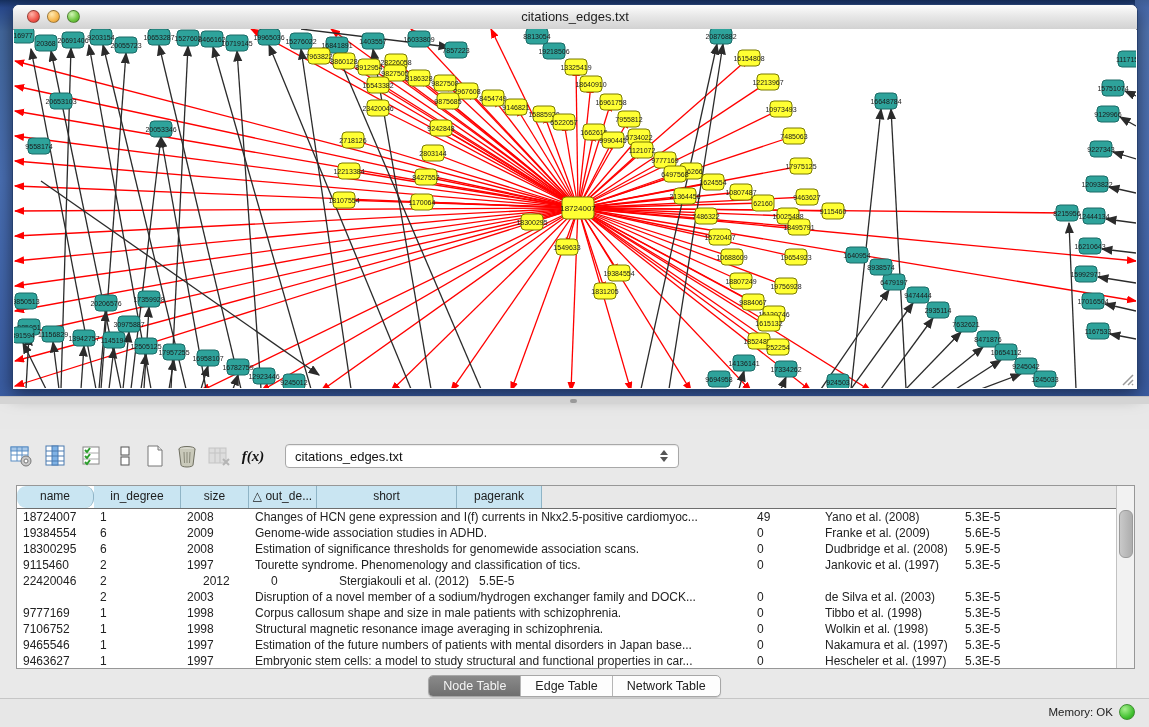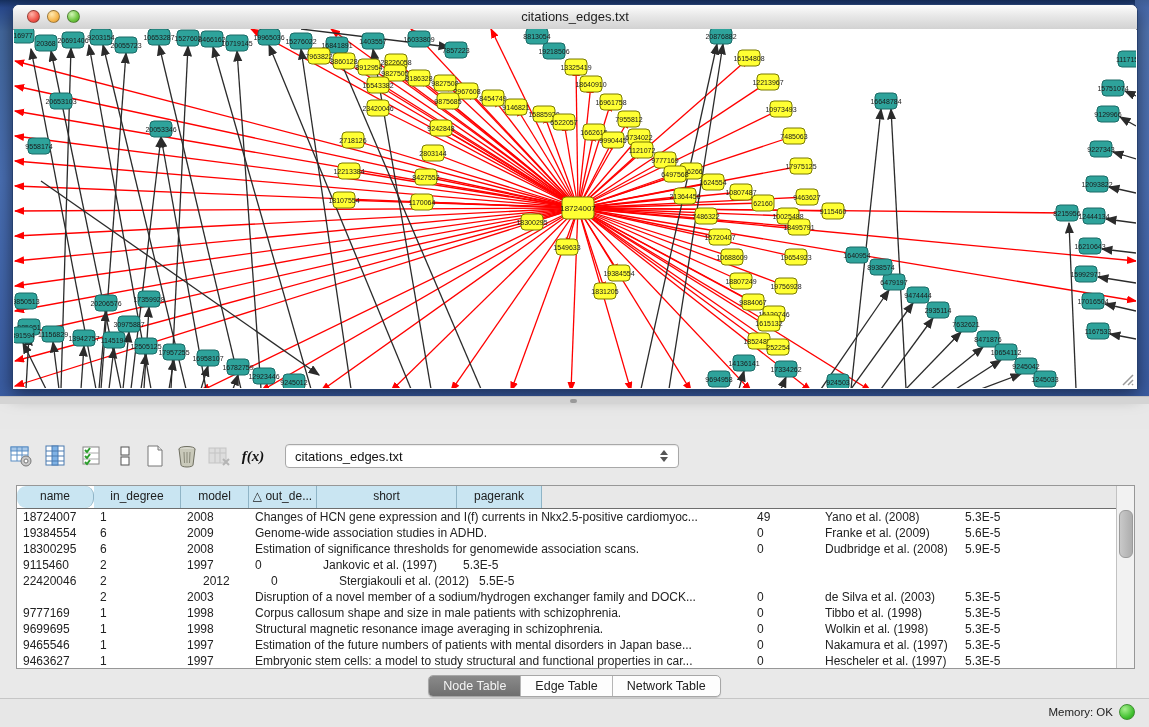--- a/index.html
+++ b/index.html
@@ -850,21 +850,21 @@
           <div class="arr-up"></div>
             <div class="arr-dn"></div>
         </div>
       </div>
     </div>
 
     <div class="tbl-wrap">
       <div class="tbl-header" id="tbl-header">
           <div class="th" style="width: 77px; border-radius: 9px;">name</div>
           <div class="th" style="width: 87px;">in_degree</div>
-          <div class="th" style="width: 68px;">model</div>
+          <div class="th" style="width: 68px;">size</div>
           <div class="th" style="width: 68px;">△ out_de...</div>
           <div class="th" style="width: 140px;">short</div>
           <div class="th" style="width: 85px;">pagerank</div>
           <div class="th filler" style="flex: 1 1 0%;"></div>
         </div>
       <div id="tbl-rows">
           <div class="tr">
             <div class="td" style="width: 77px;">18724007</div>
             <div class="td" style="width: 87px;">1</div>
             <div class="td" style="width: 68px;">2008</div>
@@ -888,20 +888,21 @@
             <div class="td" style="width: 68px;">2008</div>
             <div class="td" style="width: 502px;">Estimation of significance thresholds for genomewide association scans.</div>
             <div class="td" style="width: 68px;">0</div>
             <div class="td" style="width: 140px;">Dudbridge et al. (2008)</div>
             <div class="td" style="width: 85px;">5.9E-5</div>
           </div>
           <div class="tr">
             <div class="td" style="width: 77px;">9115460</div>
             <div class="td" style="width: 87px;">2</div>
             <div class="td" style="width: 68px;">1997</div>
+            <div class="td" style="width: 502px;">Tourette syndrome. Phenomenology and classification of tics.</div>
             <div class="td" style="width: 68px;">0</div>
             <div class="td" style="width: 140px;">Jankovic et al. (1997)</div>
             <div class="td" style="width: 85px;">5.3E-5</div>
           </div>
           <div class="tr">
             <div class="td" style="width: 77px;">22420046</div>
             <div class="td" style="width: 87px;">2</div>
             <div class="td" style="width: 68px; margin-left: 16px;">2012</div>
             <div class="td" style="width: 68px;">0</div>
             <div class="td" style="width: 140px;">Stergiakouli et al. (2012)</div>
@@ -919,21 +920,21 @@
           <div class="tr">
             <div class="td" style="width: 77px;">9777169</div>
             <div class="td" style="width: 87px;">1</div>
             <div class="td" style="width: 68px;">1998</div>
             <div class="td" style="width: 502px;">Corpus callosum shape and size in male patients with schizophrenia.</div>
             <div class="td" style="width: 68px;">0</div>
             <div class="td" style="width: 140px;">Tibbo et al. (1998)</div>
             <div class="td" style="width: 85px;">5.3E-5</div>
           </div>
           <div class="tr">
-            <div class="td" style="width: 77px;">9699695</div>
+            <div class="td" style="width: 77px;">7106752</div>
             <div class="td" style="width: 87px;">1</div>
             <div class="td" style="width: 68px;">1998</div>
             <div class="td" style="width: 502px;">Structural magnetic resonance image averaging in schizophrenia.</div>
             <div class="td" style="width: 68px;">0</div>
             <div class="td" style="width: 140px;">Wolkin et al. (1998)</div>
             <div class="td" style="width: 85px;">5.3E-5</div>
           </div>
           <div class="tr">
             <div class="td" style="width: 77px;">9465546</div>
             <div class="td" style="width: 87px;">1</div>

